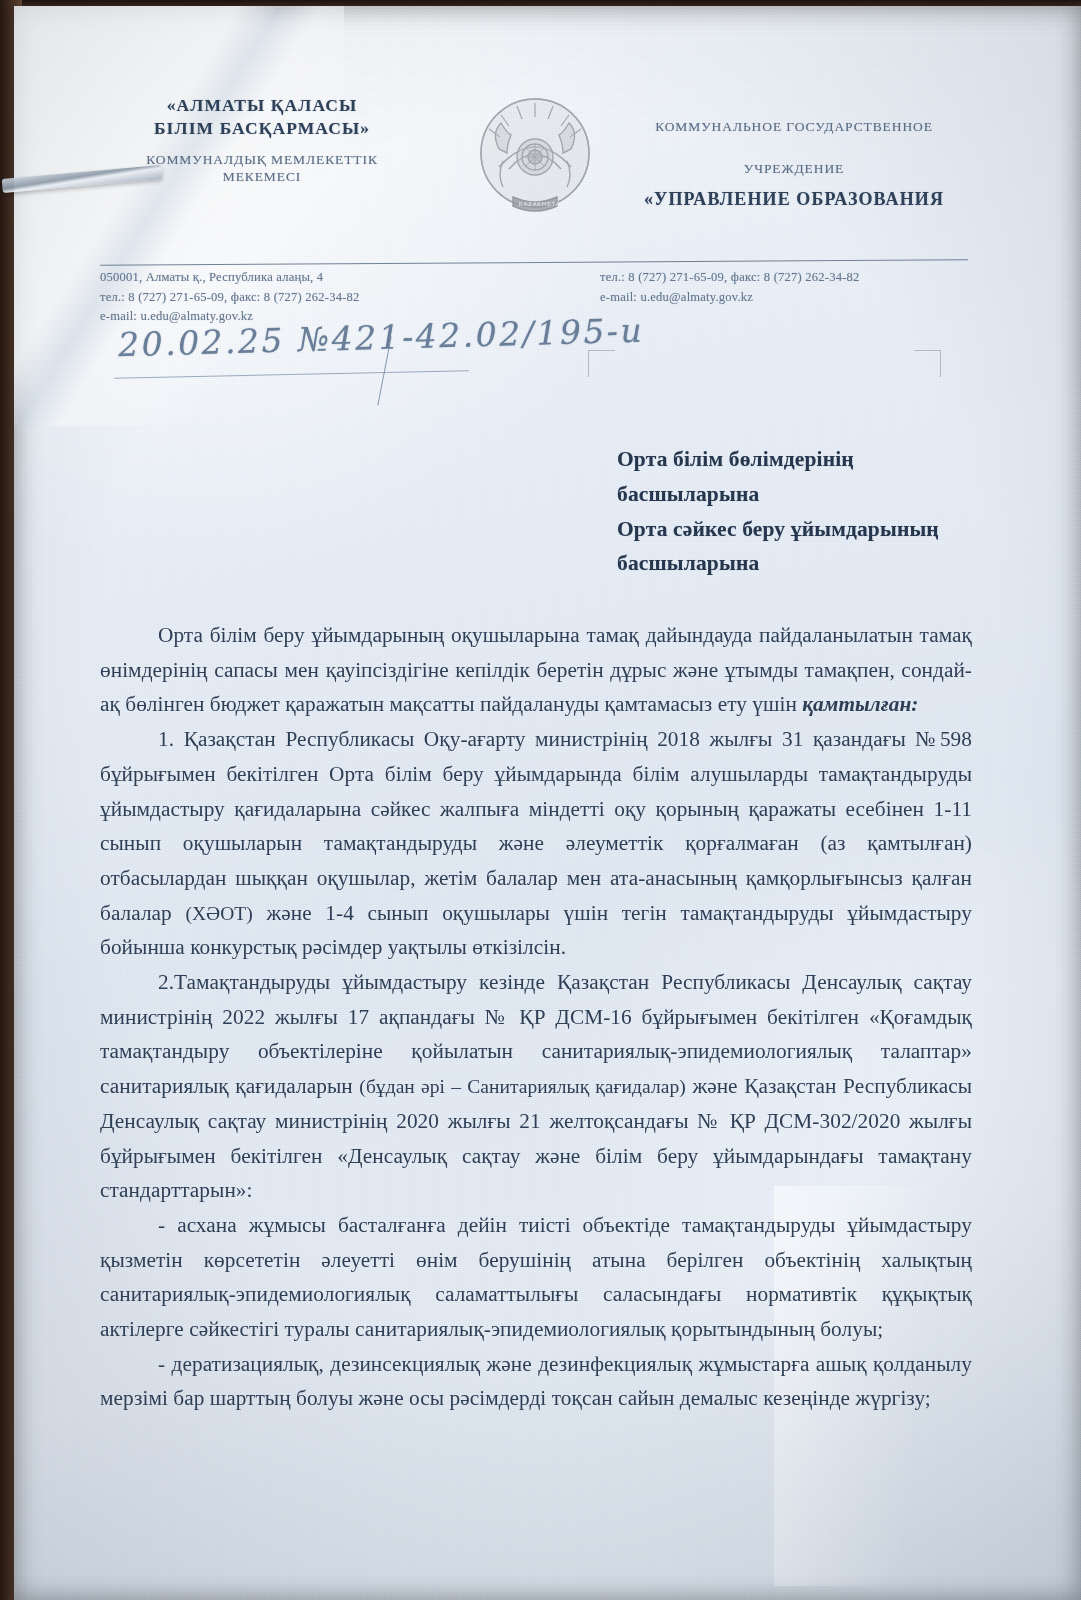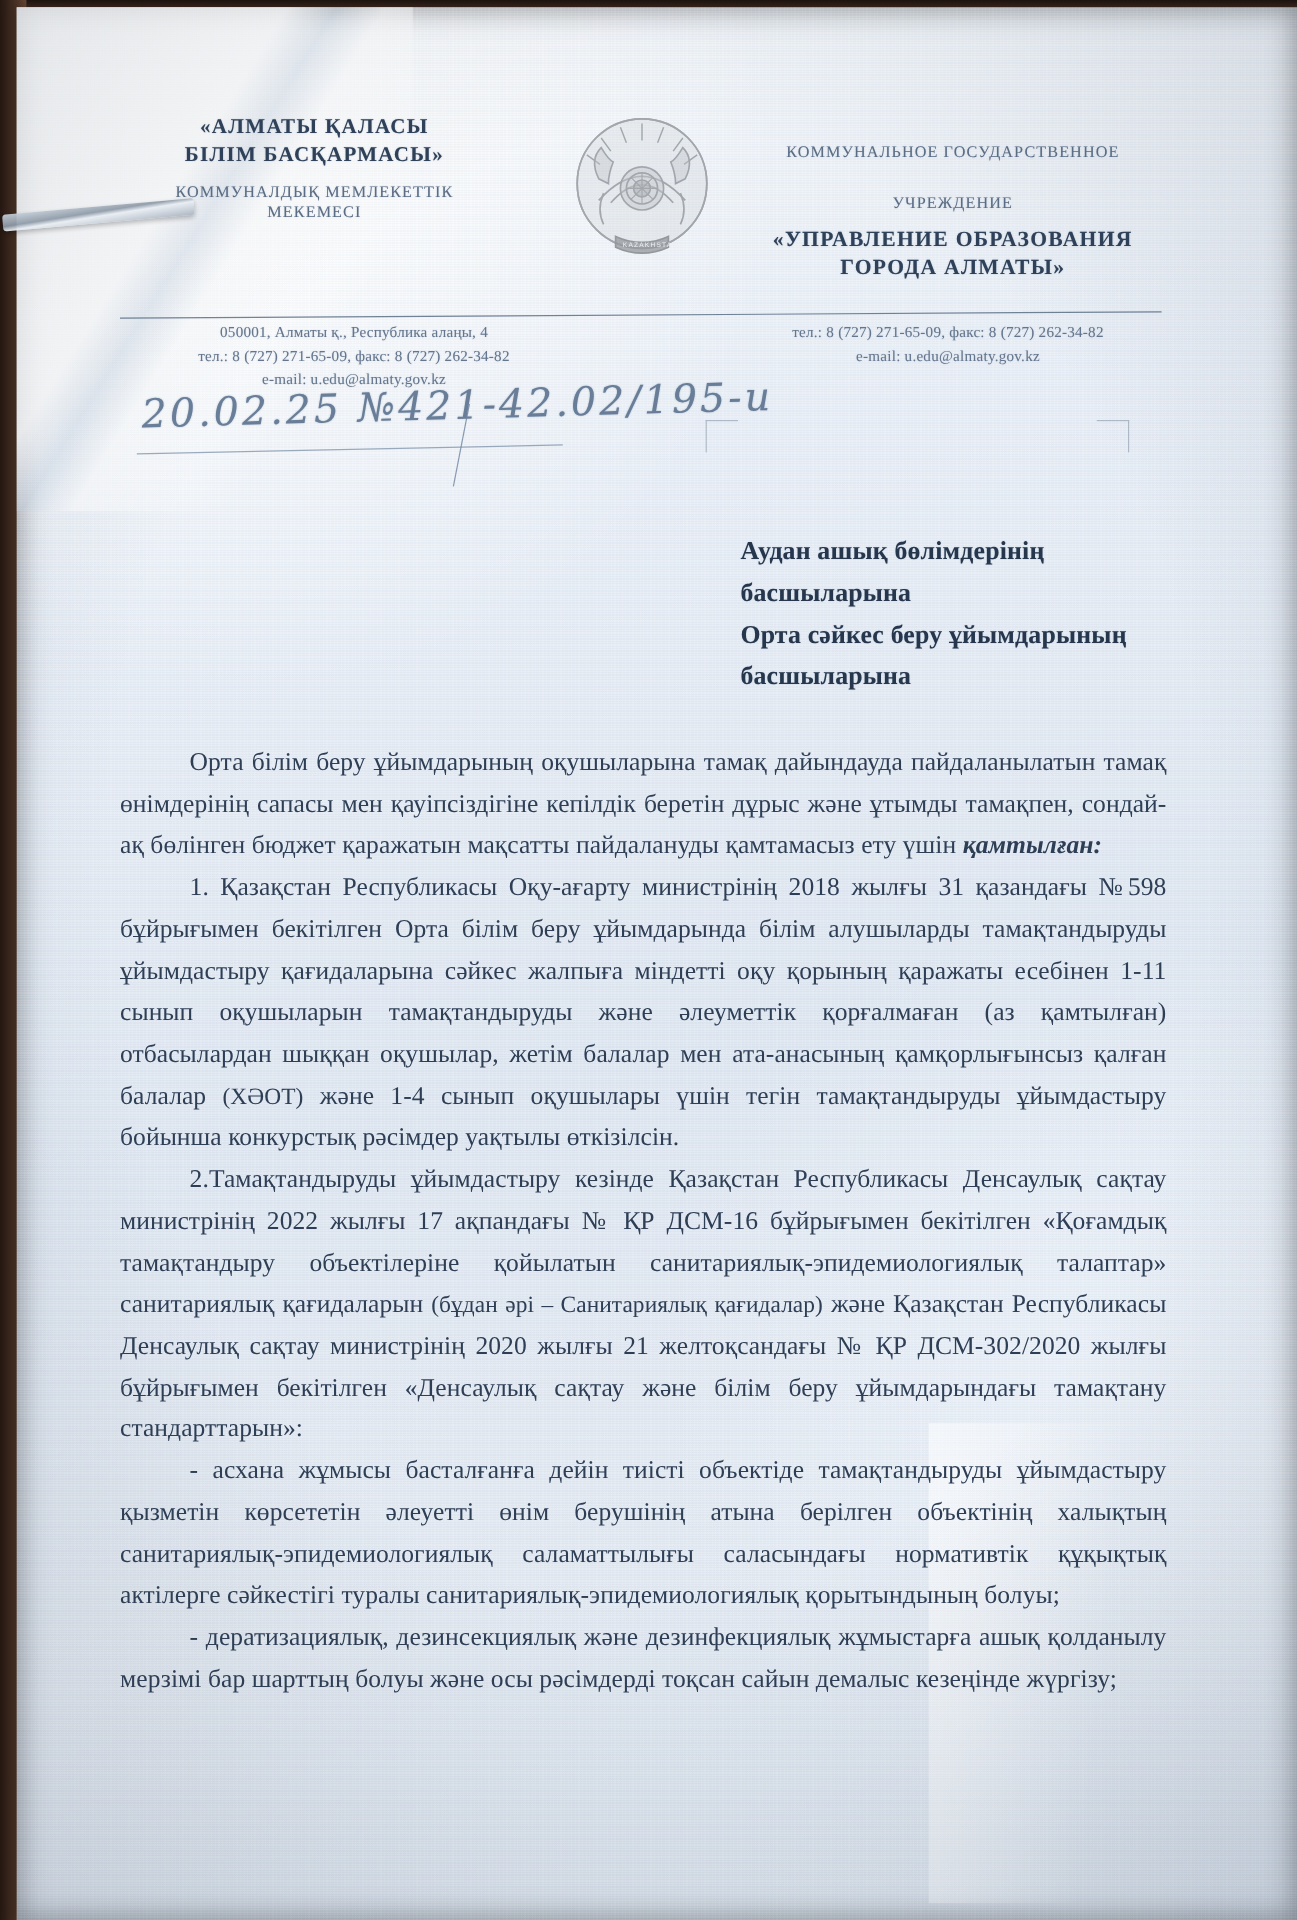--- a/index.html
+++ b/index.html
@@ -104,21 +104,21 @@
   .rule {
     position:absolute; left:86px; top:256px; width:868px; height:0;
     border-top:1.6px solid #5b6d85;
     opacity:.85;
     transform:rotate(-0.35deg);
   }
 
   
   .contacts { position:absolute; top:262px; width:1067px; height:62px; }
   .contact-col {
-    position:absolute; text-align:center; font-size:12.6px; line-height:1.55;
+    position:absolute; text-align:left; font-size:12.6px; line-height:1.55;
     color:#64768d; letter-spacing:.2px;
     text-shadow:0 0 1px rgba(140,160,185,.5);
   }
   .contact-left  { left:86px;  width:390px; }
   .contact-right { left:586px; width:380px; }
 
   
   .handwriting {
     position:absolute; left:104px; top:312px;
     font-family:"DejaVu Serif", serif;
@@ -199,21 +199,20 @@
         <div class="lh-gap"></div>
         <div class="lh-thin">Коммуналдық мемлекеттік</div>
         <div class="lh-thin">мекемесі</div>
       </div>
 
       <div class="lh-col lh-right">
         <div class="lh-thin">Коммунальное государственное</div>
         <div class="lh-thin">учреждение</div>
         <div class="lh-gap"></div>
         <div class="lh-strong">«Управление образования</div>
-        <div class="lh-strong">города Алматы»</div>
       </div>
     </div>
 
     <div class="emblem">
       <svg viewBox="0 0 132 128" width="132" height="128" aria-hidden="true">
         <g fill="none" stroke="#4d5f77" stroke-width="1.4">
           <circle cx="66" cy="62" r="54" fill="#9aa9bc" fill-opacity="0.30"></circle>
           <circle cx="66" cy="62" r="54"></circle>
 
           <g stroke-width="1.2">
@@ -255,21 +254,21 @@
     </div>
 
     <div class="handwriting">20.02.25 №421-42.02/195-и</div>
     <div class="hand-underline"></div>
     <div class="hand-slash"></div>
 
     <div class="corner-mark cm-tl"></div>
     <div class="corner-mark cm-tr"></div>
 
     <div class="addressee">
-      <div>Аудан ашық бөлімдерінің</div>
+      <div>Орта білім бөлімдерінің</div>
       <div>басшыларына</div>
       <div>Орта сәйкес беру ұйымдарының</div>
       <div>басшыларына</div>
     </div>
 
     <div class="body-text">
 
       <p><span>Орта білім беру ұйымдарының оқушыларына тамақ дайындауда пайдаланылатын тамақ өнімдерінің сапасы мен қауіпсіздігіне кепілдік беретін дұрыс және ұтымды тамақпен, сондай-ақ бөлінген бюджет қаражатын мақсатты пайдалануды қамтамасыз ету үшін </span><span class="bi">қамтылған:</span></p>
 
       <p><span>1. Қазақстан Республикасы Оқу-ағарту министрінің 2018 жылғы 31 қазандағы №598 бұйрығымен бекітілген Орта білім беру ұйымдарында білім алушыларды тамақтандыруды ұйымдастыру қағидаларына сәйкес жалпыға міндетті оқу қорының қаражаты есебінен 1-11 сынып оқушыларын тамақтандыруды және әлеуметтік қорғалмаған (аз қамтылған) отбасылардан шыққан оқушылар, жетім балалар мен ата-анасының қамқорлығынсыз қалған балалар </span><span class="small-it">(ХӘОТ)</span><span> және 1-4 сынып оқушылары үшін тегін тамақтандыруды ұйымдастыру бойынша конкурстық рәсімдер уақтылы өткізілсін.</span></p>

